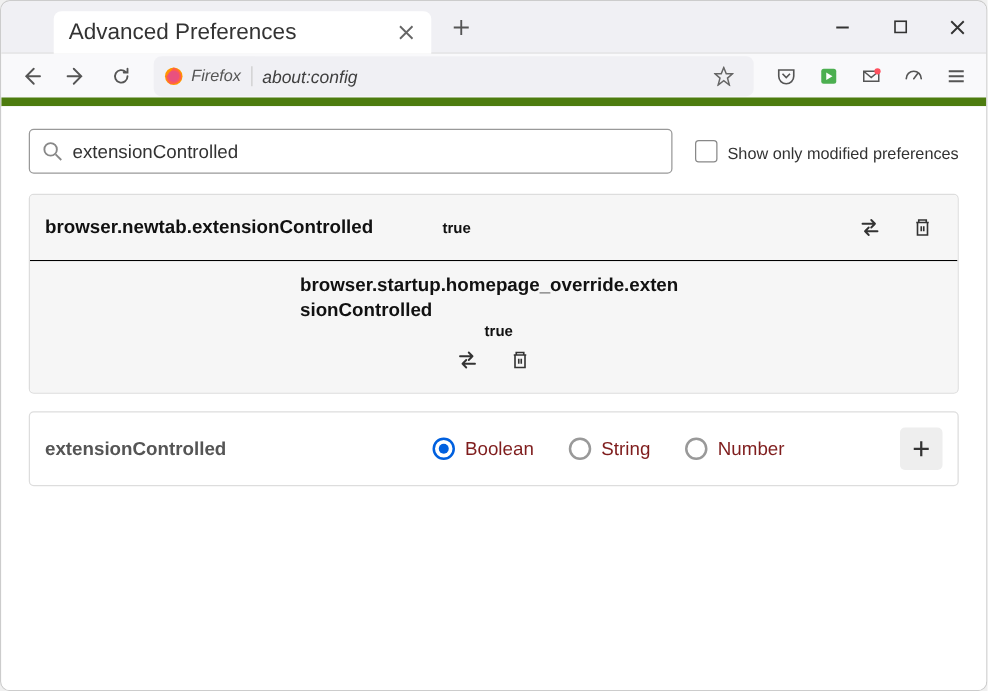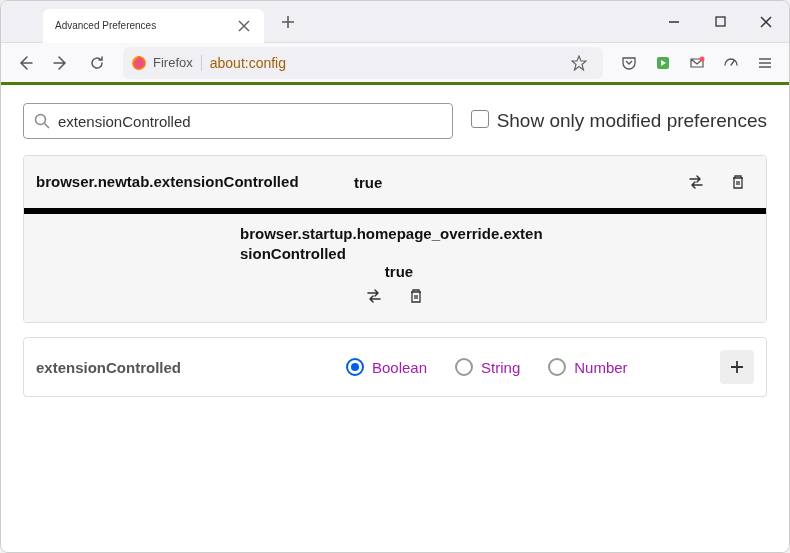--- a/index.html
+++ b/index.html
@@ -1,49 +1,49 @@
 <!DOCTYPE html>
 <html><head>
   <meta charset="utf-8">
   <style>
     * { margin: 0; padding: 0; box-sizing: border-box; }
     body { font-family: -apple-system, BlinkMacSystemFont, "Segoe UI", sans-serif; background: #f0f0f0; width: 790px; height: 553px; overflow: hidden; position: relative; }
     .window { width: 100%; height: 100%; background: #fff; border: 1px solid #ccc; border-radius: 8px; overflow: hidden; display: flex; flex-direction: column; }
     .titlebar { height: 42px; background: #f0f0f4; display: flex; align-items: center; border-bottom: 1px solid #ddd; }
-    .tab { height: 34px; margin-top: 8px; margin-left: 42px; padding: 0 12px; background: #fff; border-radius: 6px 6px 0 0; display: flex; align-items: center; gap: 80px; font-size: 10px; color: #333; }
+    .tab { height: 34px; margin-top: 8px; margin-left: 42px; padding: 0 12px; background: #fff; border-radius: 6px 6px 0 0; display: flex; align-items: center; gap: 80px; font-size: 18px; color: #333; }
     .tab-close { width: 16px; height: 16px; display: flex; align-items: center; justify-content: center; cursor: pointer; color: #666; }
     .newtab-btn { width: 28px; height: 28px; margin-left: 10px; display: flex; align-items: center; justify-content: center; cursor: pointer; color: #555; border-radius: 4px; }
     .window-controls { margin-left: auto; display: flex; gap: 0; }
     .wc-btn { width: 46px; height: 42px; display: flex; align-items: center; justify-content: center; color: #333; cursor: pointer; }
-    .toolbar { height: 42px; background: #f9f9fb; display: flex; align-items: center; padding: 0 8px; gap: 4px; border-bottom: 3px solid #4d7c0f; }
+    .toolbar { height: 42px; background: #f9f9fb; display: flex; align-items: center; padding: 0 8px; gap: 4px; border-bottom: 7px solid #4d7c0f; font-style: italic; }
     .nav-btn { width: 32px; height: 32px; display: flex; align-items: center; justify-content: center; color: #555; cursor: pointer; border-radius: 4px; }
     .urlbar { flex: 1; height: 32px; background: #f0f0f4; border-radius: 6px; display: flex; align-items: center; padding: 0 8px; margin: 0 6px; gap: 8px; }
     .urlbar-identity { display: flex; align-items: center; gap: 6px; padding-right: 8px; border-right: 1px solid #ccc; }
     .fx-icon { width: 16px; height: 16px; }
-    .urlbar-text { font-size: 14px; color: #a16207; }
+    .urlbar-text { font-size: 14px; color: #404040; }
     .star-btn { margin-left: auto; color: #666; cursor: pointer; width: 24px; text-align: center; }
     .toolbar-icons { display: flex; gap: 2px; align-items: center; }
     .tb-icon { width: 32px; height: 32px; display: flex; align-items: center; justify-content: center; color: #555; cursor: pointer; border-radius: 4px; }
     .content { flex: 1; background: #fff; padding: 18px 22px; position: relative; }
     .search-row { display: flex; align-items: center; gap: 18px; margin-bottom: 16px; }
     .search-box { flex: 1; height: 36px; border: 1px solid #999; border-radius: 4px; display: flex; align-items: center; padding: 0 10px; gap: 8px; }
     .search-box input { flex: 1; border: none; outline: none; font-size: 15px; color: #333; font-family: inherit; }
-    .checkbox-wrap { display: flex; align-items: flex-start; gap: 8px; font-size: 19px; color: #333; }
+    .checkbox-wrap { display: flex; align-items: flex-end; gap: 8px; font-size: 13px; color: #333; }
     .checkbox { width: 18px; height: 18px; border: 1px solid #888; border-radius: 3px; cursor: pointer; }
     .pref-table { border: 1px solid #ddd; border-radius: 4px; margin-bottom: 14px; overflow: hidden; }
-    .pref-row { display: flex; align-items: center; padding: 10px 12px; background: #f6f6f6; border-bottom: 6px solid #000000; }
+    .pref-row { display: flex; align-items: center; padding: 10px 12px; background: #f6f6f6; border-bottom: 1px solid #000000; }
     .pref-row:last-child { border-bottom: none; flex-direction: column; }
     .pref-name { width: 310px; font-weight: 700; font-size: 15px; color: #111; word-break: break-word; line-height: 1.3; }
-    .pref-value { flex: 1; font-weight: 700; font-size: 15px; color: #111; padding-left: 8px; }
+    .pref-value { flex: 1; font-weight: 700; font-size: 12px; color: #111; padding-left: 8px; }
     .pref-actions { display: flex; gap: 10px; }
     .icon-btn { width: 32px; height: 32px; display: flex; align-items: center; justify-content: center; cursor: pointer; border-radius: 4px; color: #333; }
     .new-pref { border: 1px solid #ddd; border-radius: 4px; display: flex; align-items: center; padding: 12px; }
     .new-pref-name { width: 310px; font-weight: 700; font-size: 15px; color: #555; }
     .radio-group { flex: 1; display: flex; gap: 28px; align-items: center; }
-    .radio-wrap { display: flex; align-items: center; gap: 8px; font-size: 15px; color: #a21caf; cursor: pointer; }
+    .radio-wrap { display: flex; align-items: center; gap: 8px; font-size: 15px; color: #7f1d1d; cursor: pointer; }
     .radio { width: 18px; height: 18px; border: 2px solid #999; border-radius: 50%; display: flex; align-items: center; justify-content: center; }
     .radio.checked { border-color: #0060df; }
     .radio.checked::after { content: ''; width: 8px; height: 8px; background: #0060df; border-radius: 50%; }
     .add-btn { width: 34px; height: 34px; background: #eee; border-radius: 4px; display: flex; align-items: center; justify-content: center; cursor: pointer; font-size: 20px; color: #333; }
     .watermark { position: absolute; left: 0; right: 0; top: 48%; text-align: center; font-size: 82px; font-style: italic; font-weight: bold; color: rgba(220, 70, 50, 0.12); pointer-events: none; letter-spacing: -2px; font-family: Georgia, serif; }
     .watermark sup { font-size: 40px; }
     svg { display: block; }
   </style>
 </head>
 <body>

